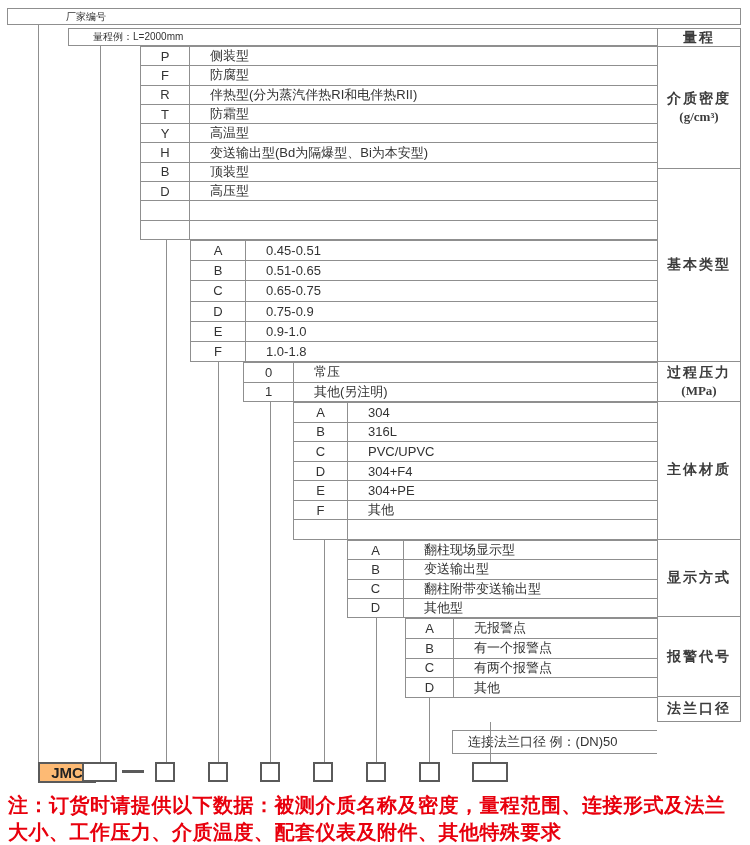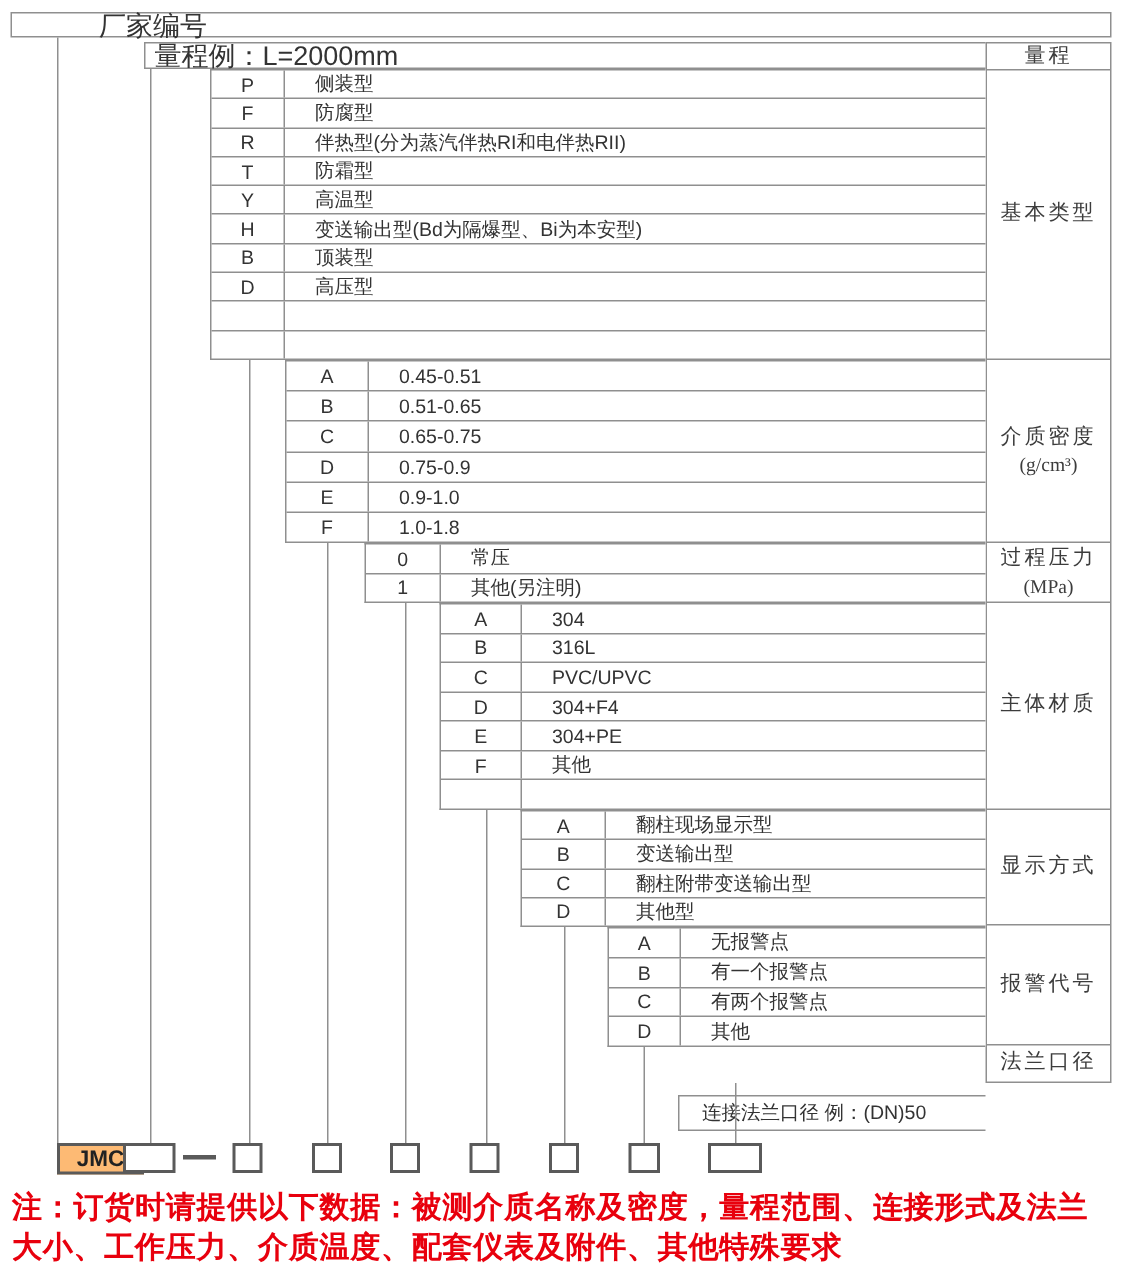--- a/index.html
+++ b/index.html
@@ -9,30 +9,30 @@
     --red:#e8000d;
   }
   html,body{margin:0;padding:0;background:#ffffff;}
   .canvas{
     position:relative;width:750px;height:845px;background:#ffffff;
     font-family:"Liberation Sans",sans-serif;color:var(--txt);overflow:hidden;
   }
   
   .top-box{
     position:absolute;box-sizing:border-box;border:1px solid var(--line);
-    display:flex;align-items:center;font-size:18px;background:#fff;
+    display:flex;align-items:center;font-size:10px;background:#fff;
   }
   .factory-box{left:7px;top:8px;width:734px;height:17px;padding-left:58px;}
-  .range-box{left:68px;top:28px;width:589px;height:18px;padding-left:6px;border-right:none;margin-left:28px;}
+  .range-box{left:68px;top:28px;width:589px;height:18px;padding-left:24px;border-right:none;}
   
   .cat-col{
     position:absolute;left:657px;top:28px;width:84px;height:694px;
     box-sizing:border-box;border:1px solid var(--line);
     display:flex;flex-direction:column;background:#fff;
-    font-family:"Liberation Serif",serif;font-size:14px;color:#3c3c3c;
+    font-family:"Liberation Serif",serif;font-size:14px;color:#3c3c3c;font-weight:bold;
   }
   .cat-sec{
     box-sizing:border-box;border-bottom:1px solid var(--line);
     display:flex;flex-direction:column;align-items:center;justify-content:center;
   }
   .cat-sec:last-child{border-bottom:none;}
   .cat-main{letter-spacing:2px;line-height:18px;}
   .cat-sub{letter-spacing:0;font-size:13px;line-height:17px;}
   
   .sel-table{
@@ -91,27 +91,27 @@
   </div>
   <div class="top-box range-box">
     <span>量程例：L=2000mm</span>
   </div>
 
   <div class="cat-col">
     <div class="cat-sec" style="height:18px">
       <div class="cat-main">量程</div>
       <div class="cat-sub"></div>
     </div>
-    <div class="cat-sec" style="height:194px">
-      <div class="cat-main">基本类型</div>
-      <div class="cat-sub"></div>
-    </div>
     <div class="cat-sec" style="height:122px">
       <div class="cat-main">介质密度</div>
       <div class="cat-sub">(g/cm³)</div>
+    </div>
+    <div class="cat-sec" style="height:194px">
+      <div class="cat-main">基本类型</div>
+      <div class="cat-sub"></div>
     </div>
     <div class="cat-sec" style="height:40px">
       <div class="cat-main">过程压力</div>
       <div class="cat-sub">(MPa)</div>
     </div>
     <div class="cat-sec" style="height:138px">
       <div class="cat-main">主体材质</div>
       <div class="cat-sub"></div>
     </div>
     <div class="cat-sec" style="height:78px">

